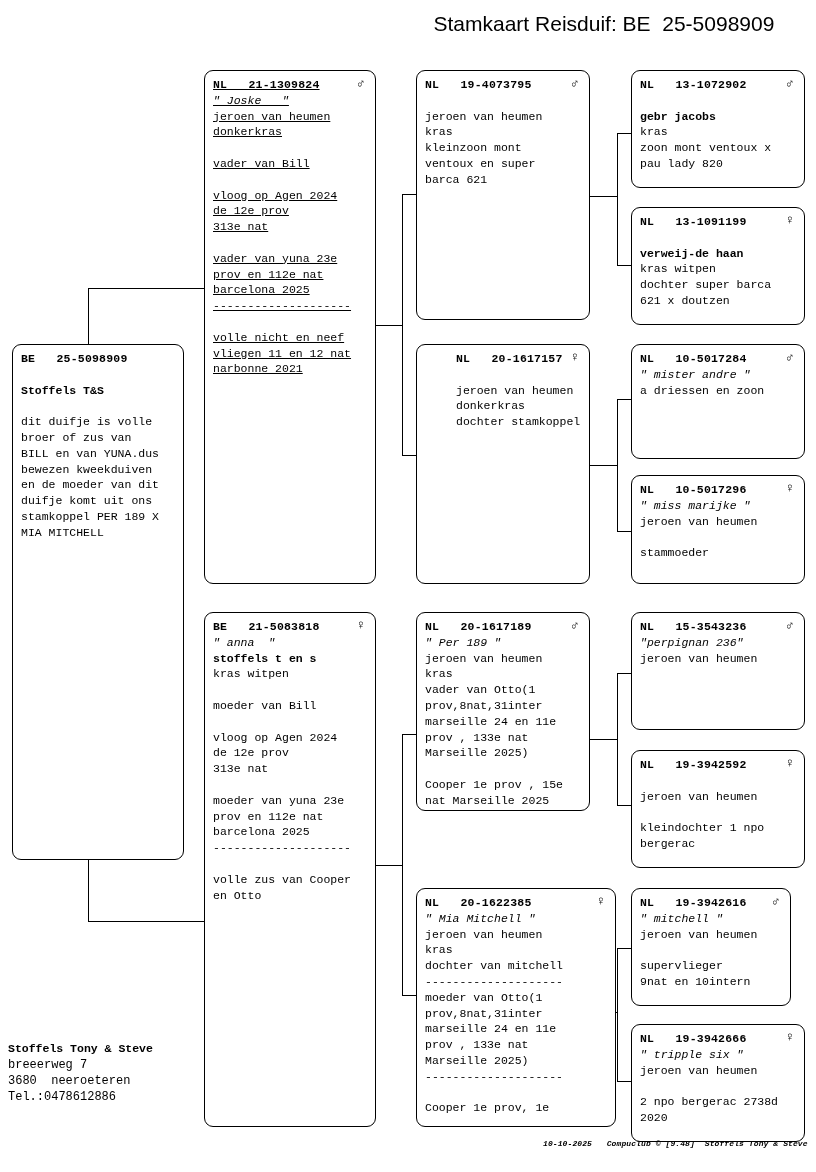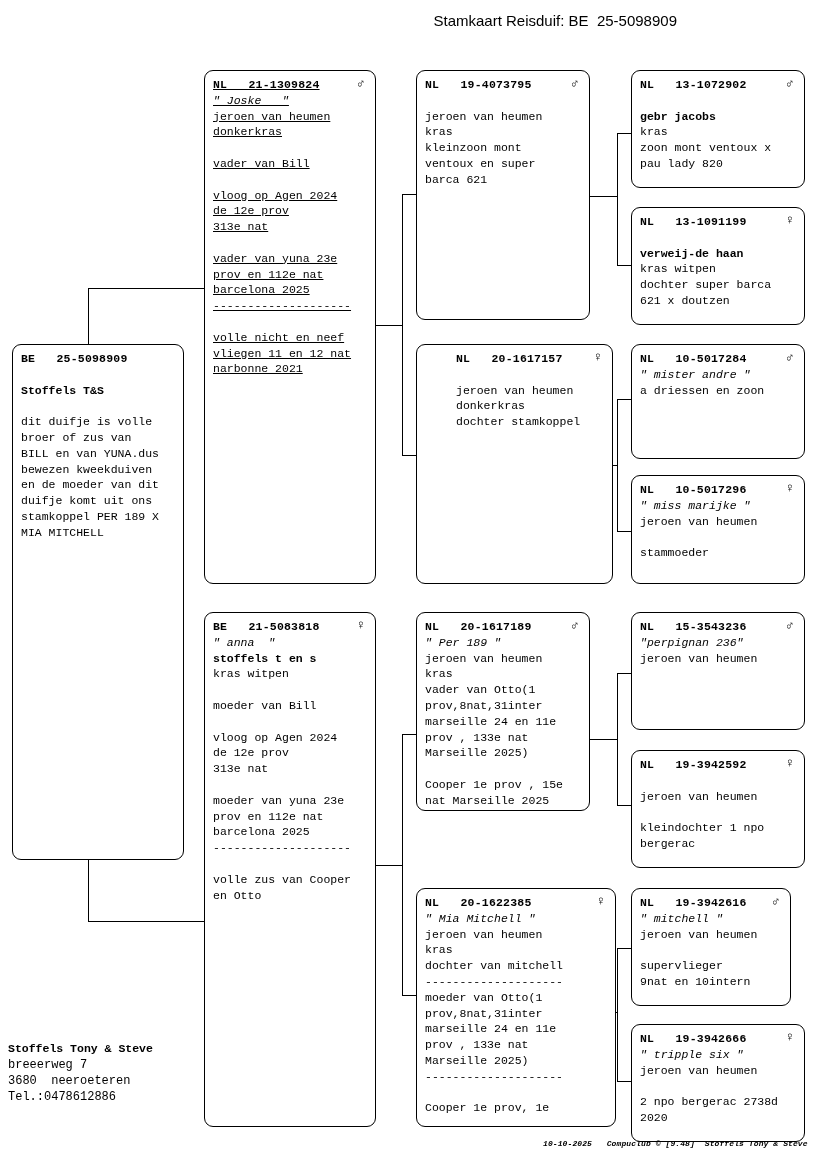--- a/index.html
+++ b/index.html
@@ -9,21 +9,21 @@
     font-family:"Liberation Mono","DejaVu Sans Mono",monospace;
     color:#000;
     position:relative;
     overflow:hidden;
   }
   #sheet{position:absolute;left:0;top:0;width:816px;height:1172px;}
 
   .title{
     position:absolute;
     font-family:"Liberation Sans","DejaVu Sans",sans-serif;
-    font-size:15px;
+    font-size:21px;
     font-weight:400;
     letter-spacing:0px;
     white-space:pre;
   }
 
   
   .box{
     position:absolute;
     box-sizing:border-box;
     border:1.4px solid #000;
@@ -196,21 +196,21 @@
   <div class="box" style="left:416px;top:70px;width:174px;height:250px;">
     <div class="hdr">NL   19-4073795<span class="sex">♂</span></div>
     <div class="ln"></div>
     <div class="ln">jeroen van heumen</div>
     <div class="ln">kras</div>
     <div class="ln">kleinzoon mont</div>
     <div class="ln">ventoux en super</div>
     <div class="ln">barca 621</div>
   </div>
 
-  <div class="box" style="left:416px;top:344px;width:197px;height:240px;padding-left:39px;">
+  <div class="box" style="left:416px;top:344px;width:174px;height:240px;padding-left:39px;">
     <div class="hdr">NL   20-1617157<span class="sex">♀</span></div>
     <div class="ln"></div>
     <div class="ln">jeroen van heumen</div>
     <div class="ln">donkerkras</div>
     <div class="ln">dochter stamkoppel</div>
   </div>
 
   <div class="box" style="left:416px;top:612px;width:174px;height:199px;">
     <div class="hdr">NL   20-1617189<span class="sex">♂</span></div>
     <div class="nick">" Per 189 "</div>

